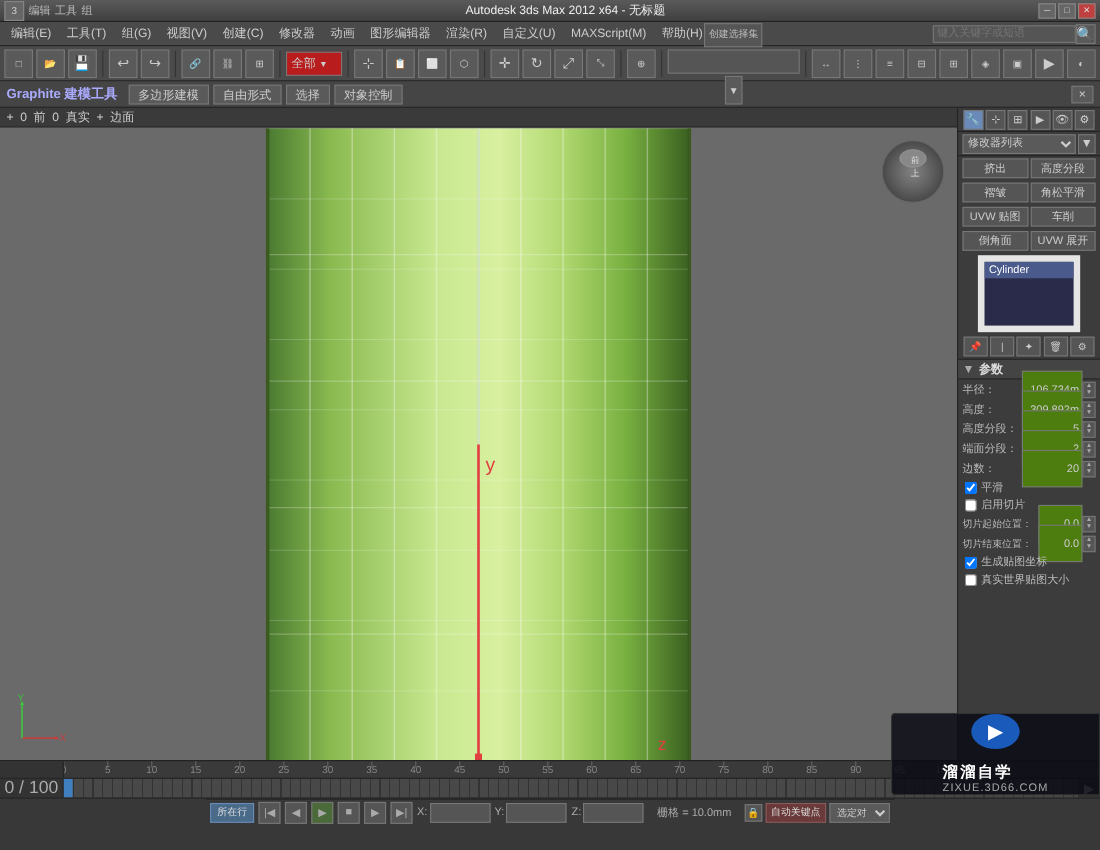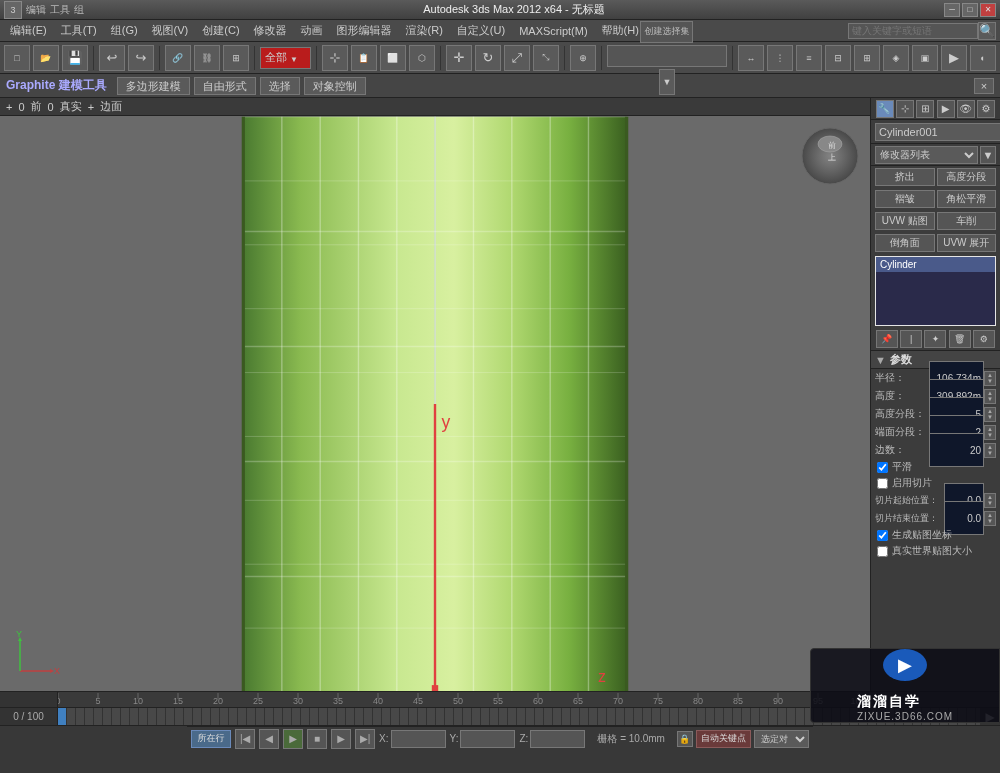--- a/index.html
+++ b/index.html
@@ -59,34 +59,34 @@
     
     #modifier-bar { height: 22px; display: flex; align-items: center; padding: 0 4px; gap: 2px; border-bottom: 1px solid #222; }
     #modifier-select { flex: 1; height: 18px; background: #5a5a5a; border: 1px solid #777; color: #ccc; font-size: 10px; }
     #modifier-arrow { width: 16px; height: 18px; background: #555; border: 1px solid #777; display: flex; align-items: center; justify-content: center; cursor: pointer; color: #ccc; }
 
     
     .panel-btn-row { display: flex; gap: 2px; padding: 2px 4px; }
     .panel-btn { flex: 1; height: 18px; background: #555; border: 1px solid #777; color: #ccc; font-size: 10px; text-align: center; cursor: pointer; display: flex; align-items: center; justify-content: center; }
 
     
-    #modifier-list { background: #2a2a4a; margin: 2px 4px; height: 70px; border: 1px solid #e5e5e5; overflow-y: auto; }
+    #modifier-list { background: #2a2a4a; margin: 2px 18px; height: 70px; border: 6px solid #e5e5e5; overflow-y: auto; }
     .modifier-item { padding: 2px 4px; font-size: 10px; color: #aabbff; cursor: pointer; }
     .modifier-item.selected { background: #4a5a8a; color: #fff; }
 
     
     #panel-mini-btns { display: flex; justify-content: space-around; padding: 2px 4px; border-bottom: 1px solid #222; }
     .pmini-btn { width: 22px; height: 18px; background: #555; border: 1px solid #777; display: flex; align-items: center; justify-content: center; cursor: pointer; font-size: 9px; color: #ccc; }
 
     
     #params-section { flex: 1; overflow-y: auto; }
     #params-title { height: 18px; background: #444; display: flex; align-items: center; padding: 0 4px; font-size: 11px; color: #ddd; font-weight: bold; border-bottom: 1px solid #222; cursor: pointer; }
     .param-row { display: flex; align-items: center; padding: 1px 4px; height: 18px; }
     .param-label { flex: 1; font-size: 10px; color: #bbb; }
-    .param-input { width: 55px; height: 15px; background: #0f172a; border: 1px solid #777; color: #ccc; font-size: 10px; text-align: right; padding: 16px 2px; }
+    .param-input { width: 55px; height: 15px; background: #4d7c0f; border: 1px solid #777; color: #ccc; font-size: 10px; text-align: right; padding: 16px 2px; }
     .param-spinner { width: 12px; height: 15px; background: #555; border: 1px solid #777; display: flex; flex-direction: column; cursor: pointer; }
     .spin-up, .spin-down { flex: 1; display: flex; align-items: center; justify-content: center; font-size: 6px; color: #aaa; }
 
     
     .check-row { display: flex; align-items: center; padding: 1px 6px; gap: 4px; }
     .check-row input[type=checkbox] { width: 11px; height: 11px; }
     .check-label { font-size: 10px; color: #bbb; }
 
     
     .slice-row { display: flex; align-items: center; padding: 1px 4px; height: 18px; }
@@ -315,24 +315,20 @@
 
       <div id="panel-icons">
         <div class="panel-icon active" title="修改">🔧</div>
         <div class="panel-icon" title="创建">⊹</div>
         <div class="panel-icon" title="层级">⊞</div>
         <div class="panel-icon" title="运动">▶</div>
         <div class="panel-icon" title="显示">👁</div>
         <div class="panel-icon" title="实用程序">⚙</div>
       </div>
 
-      <div id="obj-name-bar">
-        <input type="text" id="obj-name-input" value="Cylinder001" style="flex: 1 1 0%; height: 18px; background: rgb(90, 90, 90); border: 1px solid rgb(119, 119, 119); color: rgb(204, 204, 204); font-size: 11px; padding: 0px 3px;">
-
-      </div>
 
       <div id="modifier-bar">
         <select id="modifier-select" style="flex:1;height:18px;background:#5a5a5a;border:1px solid #777;color:#ccc;font-size:10px;">
           <option>修改器列表</option>
         </select>
         <div id="modifier-arrow">▼</div>
       </div>
 
       <div class="panel-btn-row">
         <div class="panel-btn">挤出</div>
@@ -506,21 +502,21 @@
             <line x1="760" y1="2" x2="760" y2="8" stroke="#666" stroke-width="1"></line>
             <text x="800" y="13" fill="#888" font-size="9" font-family="Arial" text-anchor="middle">100</text>
             <line x1="800" y1="2" x2="800" y2="8" stroke="#666" stroke-width="1"></line>
           </g>
       </svg>
     </div>
   </div>
 
   <div id="timeline" style="height:18px;background:#383838;display:flex;align-items:center;overflow:hidden;">
     <div style="width:58px;flex-shrink:0;display:flex;align-items:center;justify-content:center;height:100%;background:#333;border-right:1px solid #222;">
-      <span style="font-size:10px;color:#aaa;">0 / 100</span>
+      <span style="font-size:16px;color:#aaa;">0 / 100</span>
     </div>
     <div style="flex:1;height:100%;background:#484848;position:relative;cursor:pointer;">
       <div style="position:absolute;left:0;top:0;width:8px;height:100%;background:#4080c0;cursor:ew-resize;"></div>
 
       <div style="width:100%;height:100%;background:repeating-linear-gradient(90deg,transparent 0,transparent 8px,rgba(0,0,0,0.3) 8px,rgba(0,0,0,0.3) 9px);"></div>
     </div>
     <div style="width:20px;background:#333;height:100%;display:flex;align-items:center;justify-content:center;cursor:pointer;font-size:12px;color:#aaa;">▶</div>
   </div>
 
   <div id="statusbar" style="height:48px;display:flex;flex-direction:column;">

